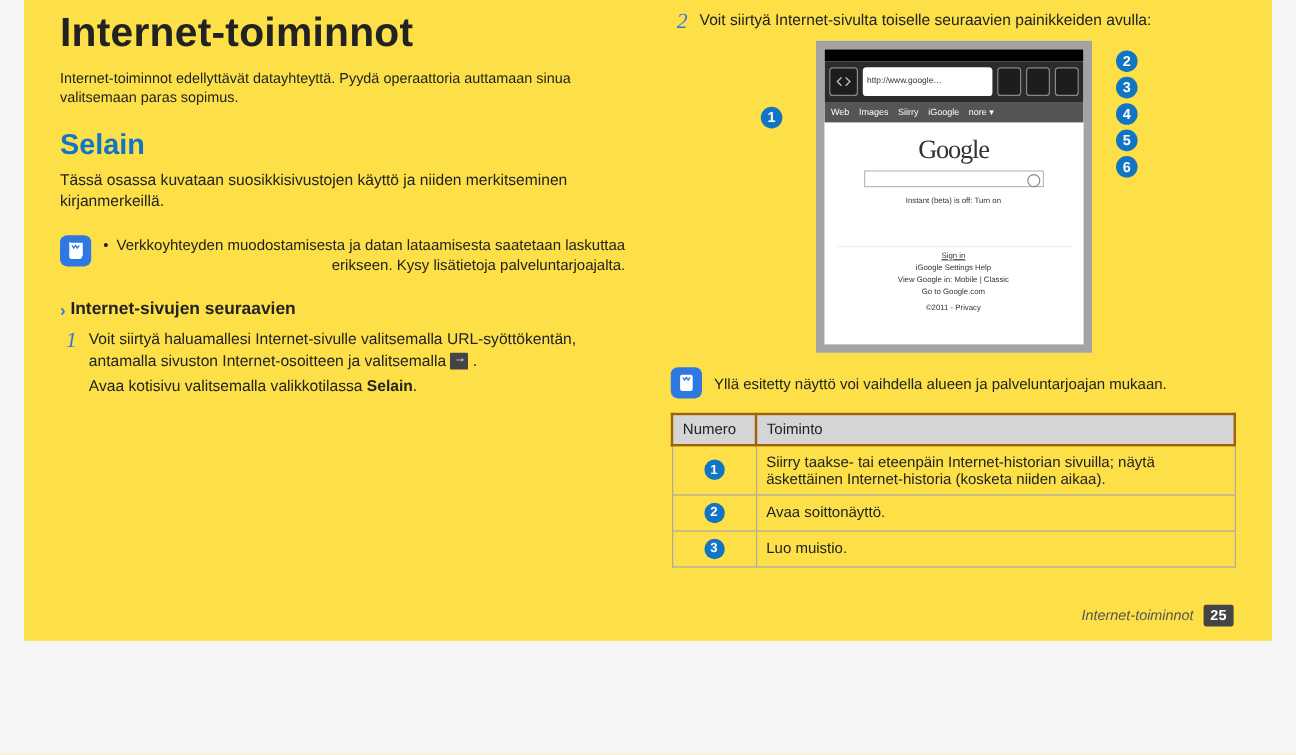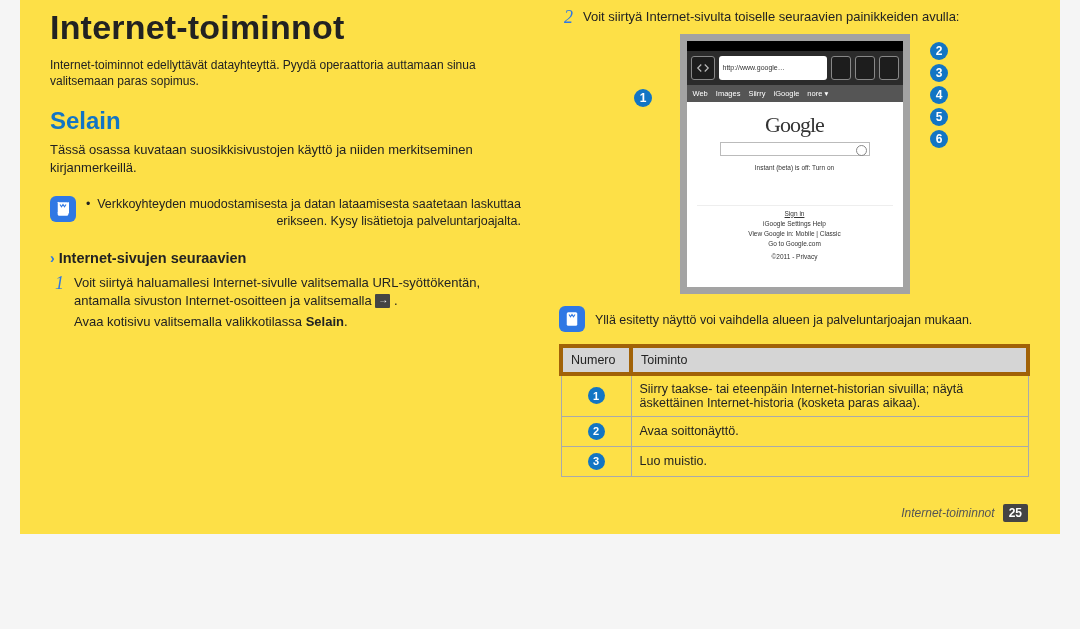--- a/index.html
+++ b/index.html
@@ -87,21 +87,21 @@
   }
   .g-line { font-size: 6.5px; margin: 3px 0; }
   .g-hr { border: none; border-top: 1px solid #eee; margin: 34px 0 4px; }
   .callout-num {
     width: 18px; height: 18px; border-radius: 50%; background: #1275c4; color: #fff;
     display: flex; align-items: center; justify-content: center; font-size: 12px;
     position: absolute; font-weight: 600;
   }
 
   table { width: 100%; border-collapse: collapse; font-size: 12.5px; margin-top: 4px; }
-  th { background: #d5d5d5; border: 4px solid #a16207; padding: 5px 8px; text-align: left; font-weight: 400; }
+  th { background: #d5d5d5; border: 2px solid #a16207; padding: 5px 8px; text-align: left; font-weight: 400; }
   td { border: 1px solid #aaa; padding: 6px 8px; vertical-align: middle; }
   td.num { text-align: center; width: 70px; }
   td.num .circ, th .dummy { display: inline-flex; }
   .circ {
     width: 17px; height: 17px; border-radius: 50%; background: #1275c4; color: #fff;
     display: inline-flex; align-items: center; justify-content: center; font-size: 11px; font-weight: 600;
   }
 
   .footer {
     position: absolute; bottom: 12px; right: 32px;
@@ -222,21 +222,21 @@
       </div>
 
       <table>
         <tbody>
             <tr>
           <th>Numero</th>
           <th>Toiminto</th>
         </tr>
         <tr>
           <td class="num"><span class="circ">1</span></td>
-          <td>Siirry taakse- tai eteenpäin Internet-historian sivuilla; näytä äskettäinen Internet-historia (kosketa paras aikaa).</td>
+          <td>Siirry taakse- tai eteenpäin Internet-historian sivuilla; näytä äskettäinen Internet-historia (kosketa niiden aikaa).</td>
         </tr>
         <tr>
           <td class="num"><span class="circ">2</span></td>
           <td>Avaa soittonäyttö.</td>
         </tr>
         <tr>
           <td class="num"><span class="circ">3</span></td>
           <td>Luo muistio.</td>
         </tr>
       </tbody>

